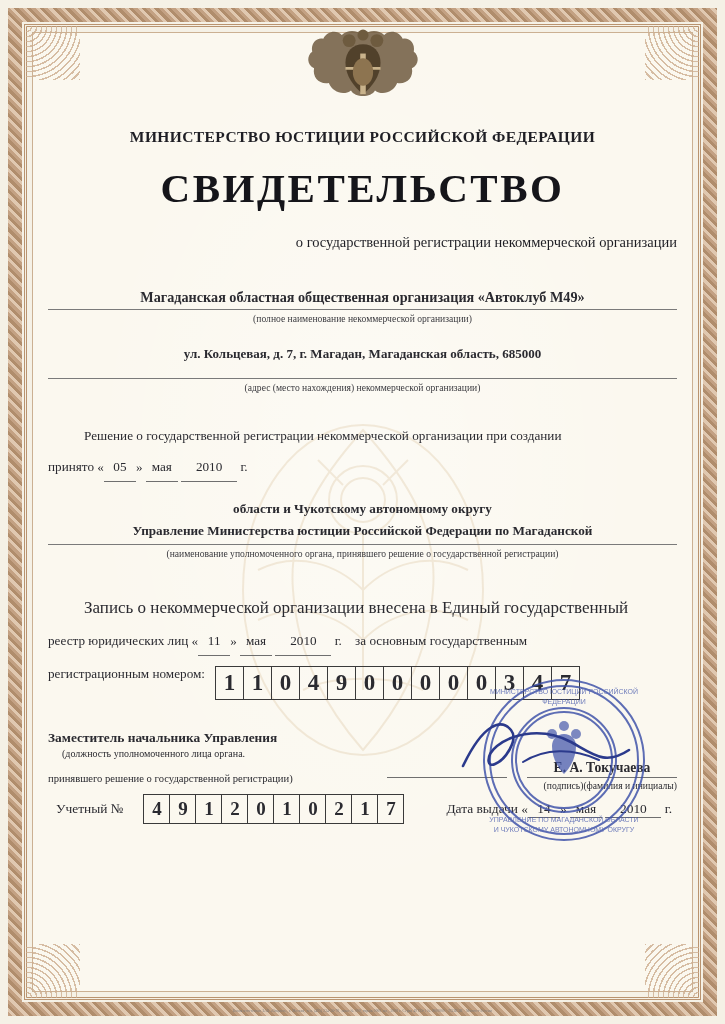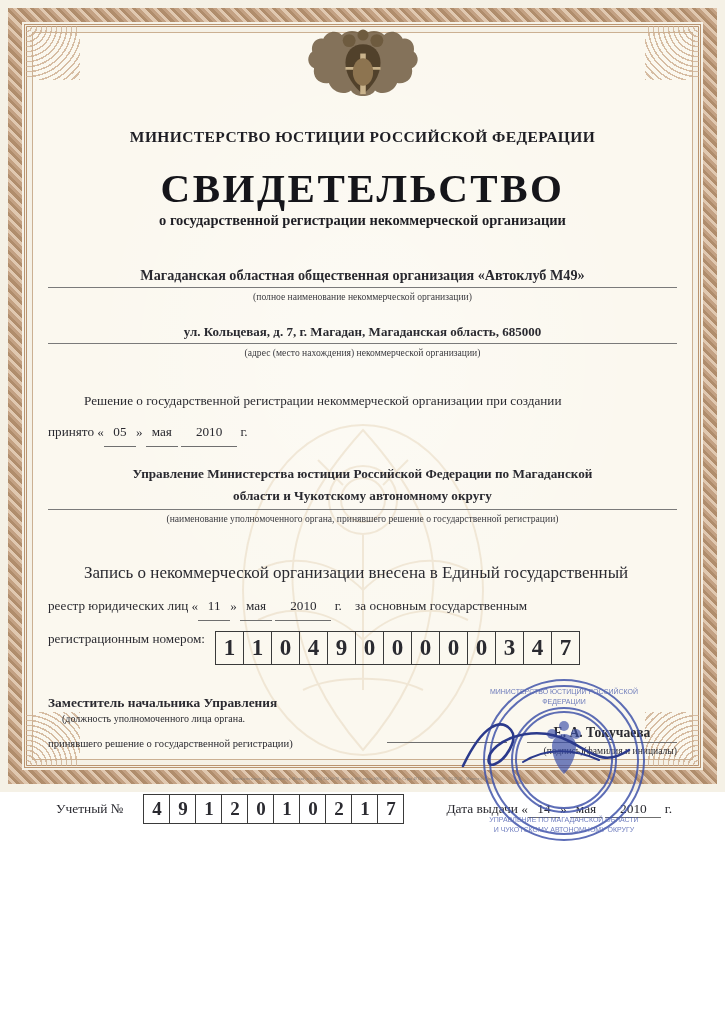--- a/index.html
+++ b/index.html
@@ -11,21 +11,21 @@
     width: 725px;
     height: 1024px;
     font-family: "Liberation Serif", serif;
     color: #2a2a30;
     overflow: hidden;
   }
 
   .page {
     position: relative;
     width: 725px;
-    height: 792px;
+    height: 1024px;
     background: #f5f1e6;
     box-sizing: border-box;
   }
 
   
   .frame-outer {
     position: absolute;
     left: 8px; top: 8px; right: 8px; bottom: 8px;
     border: 14px solid #c8a98c;
     border-image: repeating-linear-gradient(
@@ -104,23 +104,24 @@
   .title {
     text-align: center;
     font-size: 41px;
     font-weight: bold;
     letter-spacing: 2.5px;
     margin-top: 18px;
     color: #15151a;
   }
 
   .subtitle {
-    text-align: center;
+    text-align: right;
     font-size: 14.5px;
-    font-weight: bold;
+    font-weight: normal;
+    margin-top: 22px;
     color: #1e1e24;
   }
 
   .org-name {
     text-align: center;
     font-size: 14.2px;
     font-weight: bold;
     margin-top: 38px;
     border-bottom: 1px solid #7a7a7a;
     padding-bottom: 3px;
@@ -131,21 +132,21 @@
     margin-top: 3px;
     color: #3a3a3f;
   }
 
   .org-address {
     text-align: center;
     font-size: 13px;
     font-weight: bold;
     margin-top: 22px;
     border-bottom: 1px solid #7a7a7a;
-    padding-bottom: 3px;
+    padding-bottom: 16px;
   }
 
   .para {
     font-size: 13.2px;
     margin-top: 30px;
     line-height: 26px;
     text-align: justify;
     text-indent: 36px;
   }
   .para2 {
@@ -381,22 +382,22 @@
 
     <div class="para2">
       <span>принято</span>
       «<span class="ul">05</span>»
       <span class="ul">мая</span>
       <span class="ul wide">2010</span>
       <span>г.</span>
     </div>
 
     <div class="authority">
+      <div>области и Чукотскому автономному округу</div>
       <div>Управление Министерства юстиции Российской Федерации по Магаданской</div>
-      <div>области и Чукотскому автономному округу</div>
     </div>
     <div class="caption">(наименование уполномоченного органа, принявшего решение о государственной регистрации)</div>
 
     <div class="para3">
       <span>Запись о некоммерческой организации внесена в Единый государственный</span>
     </div>
 
     <div class="para2">
       <span>реестр юридических лиц</span>
       «<span class="ul">11</span>»

